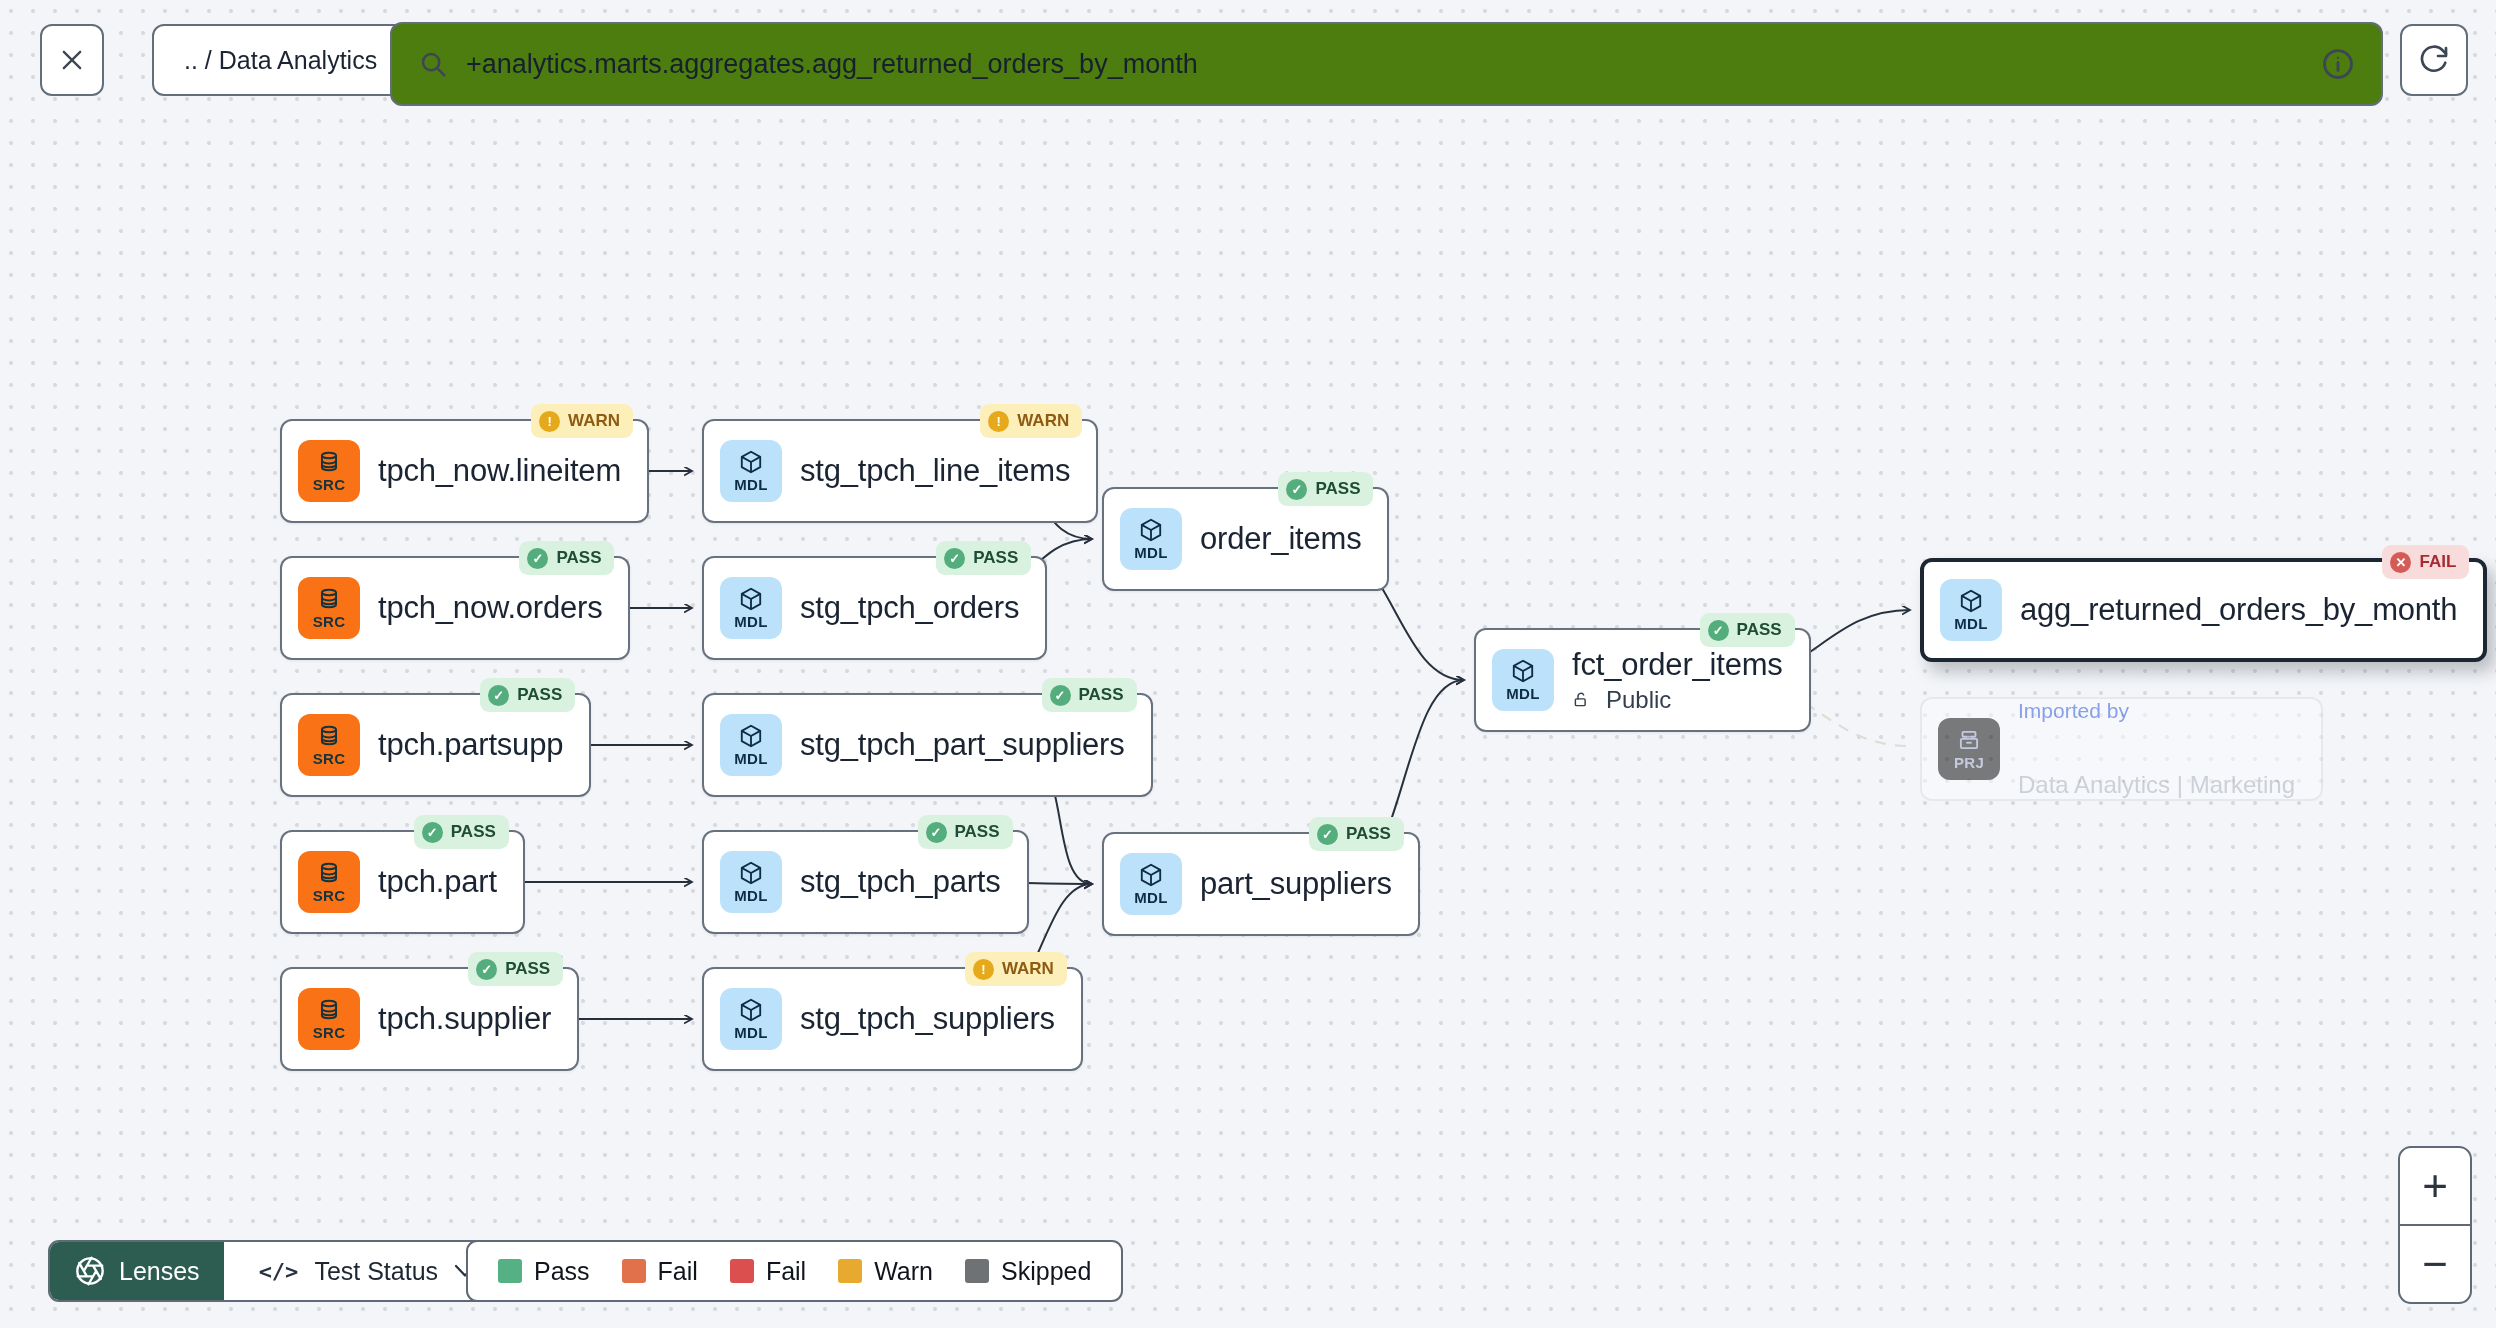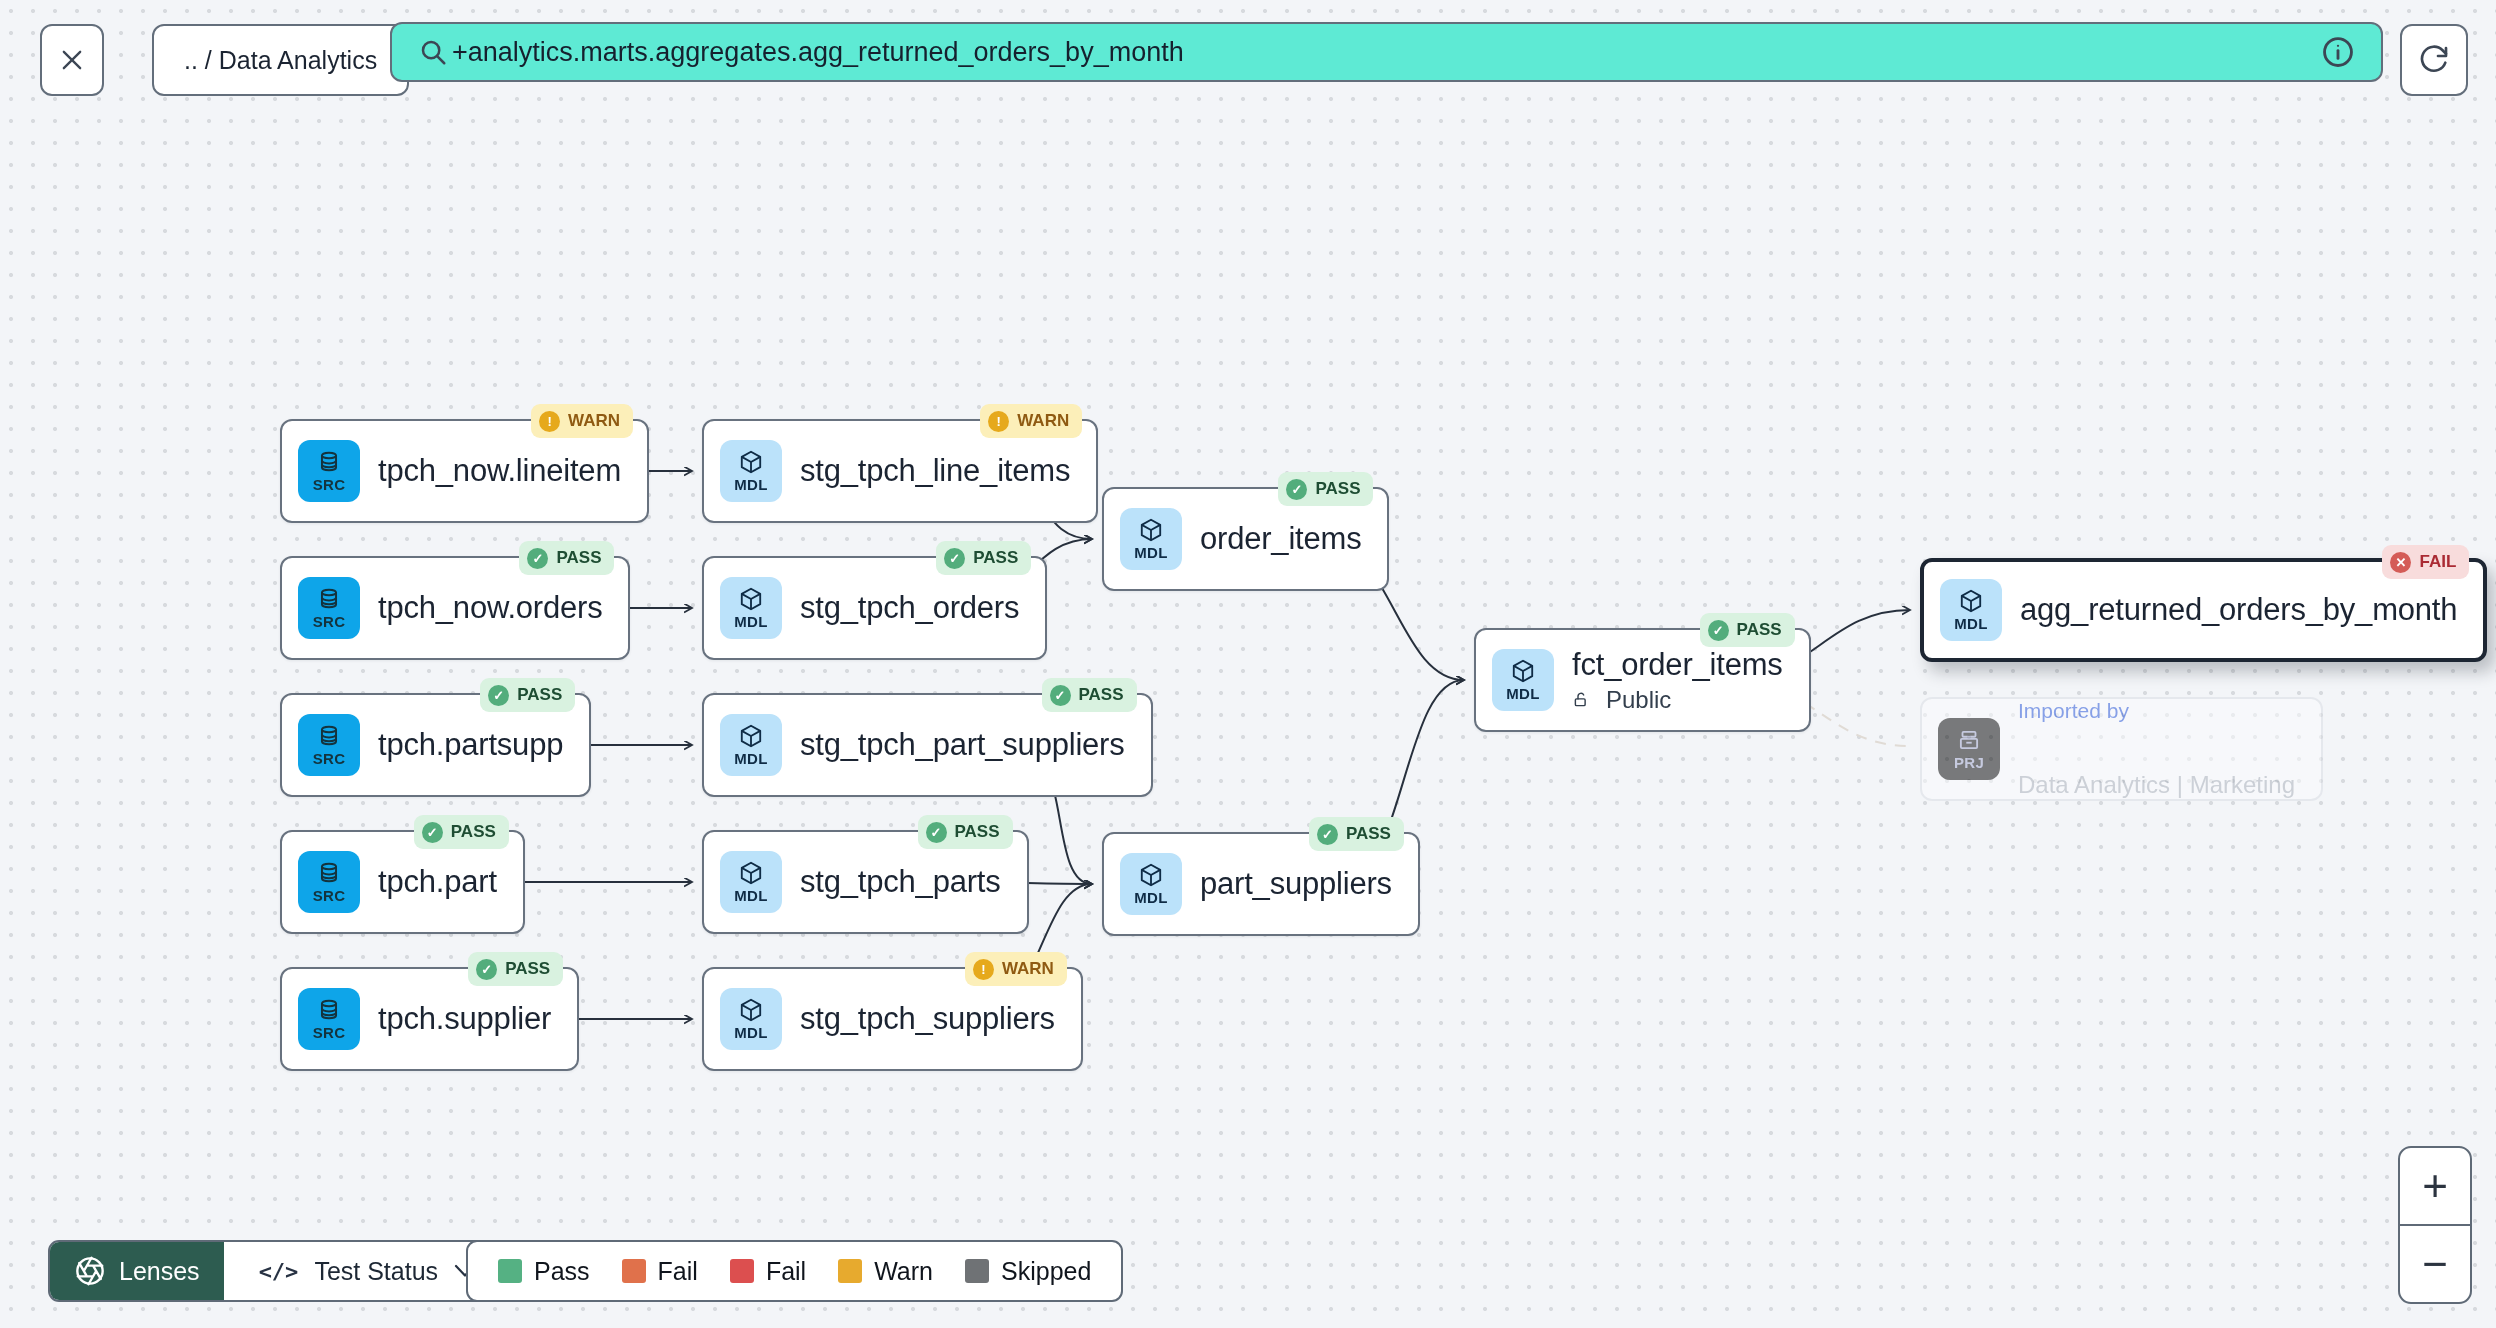--- a/index.html
+++ b/index.html
@@ -16,23 +16,23 @@
   
   .tb-btn {
     position: absolute; top: 24px; background: #fff;
     border: 2px solid #636e7b; border-radius: 12px;
     display: flex; align-items: center; justify-content: center;
     z-index: 6; color: #2c3440;
   }
   .tb-close { left: 40px; width: 64px; height: 72px; }
   .tb-crumb { left: 152px; height: 72px; padding: 5px 30px; font-size: 25px; color: #1b2432; }
   .tb-search {
-    position: absolute; top: 22px; left: 390px; width: 1993px; height: 60px;
-    background: #5eead4; border: 2px solid #636e7b; border-radius: 12px;
-    display: flex; align-items: center; gap: 4px; padding: 0 26px; z-index: 6;
+    position: absolute; top: 22px; left: 390px; width: 1993px; height: 84px;
+    background: #4d7c0f; border: 2px solid #636e7b; border-radius: 12px;
+    display: flex; align-items: center; gap: 18px; padding: 0 26px; z-index: 6;
   }
   .tb-search input {
     flex: 1; border: none; outline: none; background: transparent;
     font-family: "Liberation Sans", sans-serif;
     font-size: 27px; color: #16202e;
   }
   .tb-refresh { left: 2400px; width: 68px; height: 72px; }
   .icon-stroke { stroke: #3c4654; fill: none; stroke-width: 2; stroke-linecap: round; stroke-linejoin: round; }
 
   
@@ -46,21 +46,21 @@
     border: 2px solid #68727f; border-radius: 12px;
     padding: 0 26px 0 16px;
     box-shadow: 0 1px 3px rgba(20,30,45,.07);
     z-index: 2; cursor: pointer;
   }
   .chip {
     width: 62px; height: 62px; border-radius: 12px; flex: none;
     display: flex; flex-direction: column; align-items: center; justify-content: center;
     gap: 1px; font-size: 15px; font-weight: 600; letter-spacing: .3px;
   }
-  .chip-src { background: #0ea5e9; color: #14333d; }
+  .chip-src { background: #f97316; color: #14333d; }
   .chip-mdl { background: #bbe2fa; color: #0f2c46; }
   .chip-prj { background: #000000; color: #9aa0c8; }
   .nlabel { font-size: 31px; color: #1b2432; white-space: nowrap; letter-spacing: -0.2px; }
 
   .badge {
     position: absolute; top: -17px; right: 14px; height: 34px;
     display: flex; align-items: center; gap: 8px; padding: 0 13px 0 8px;
     border-radius: 9px; font-size: 17px; font-weight: 600; z-index: 3; white-space: nowrap;
   }
   .bico {

